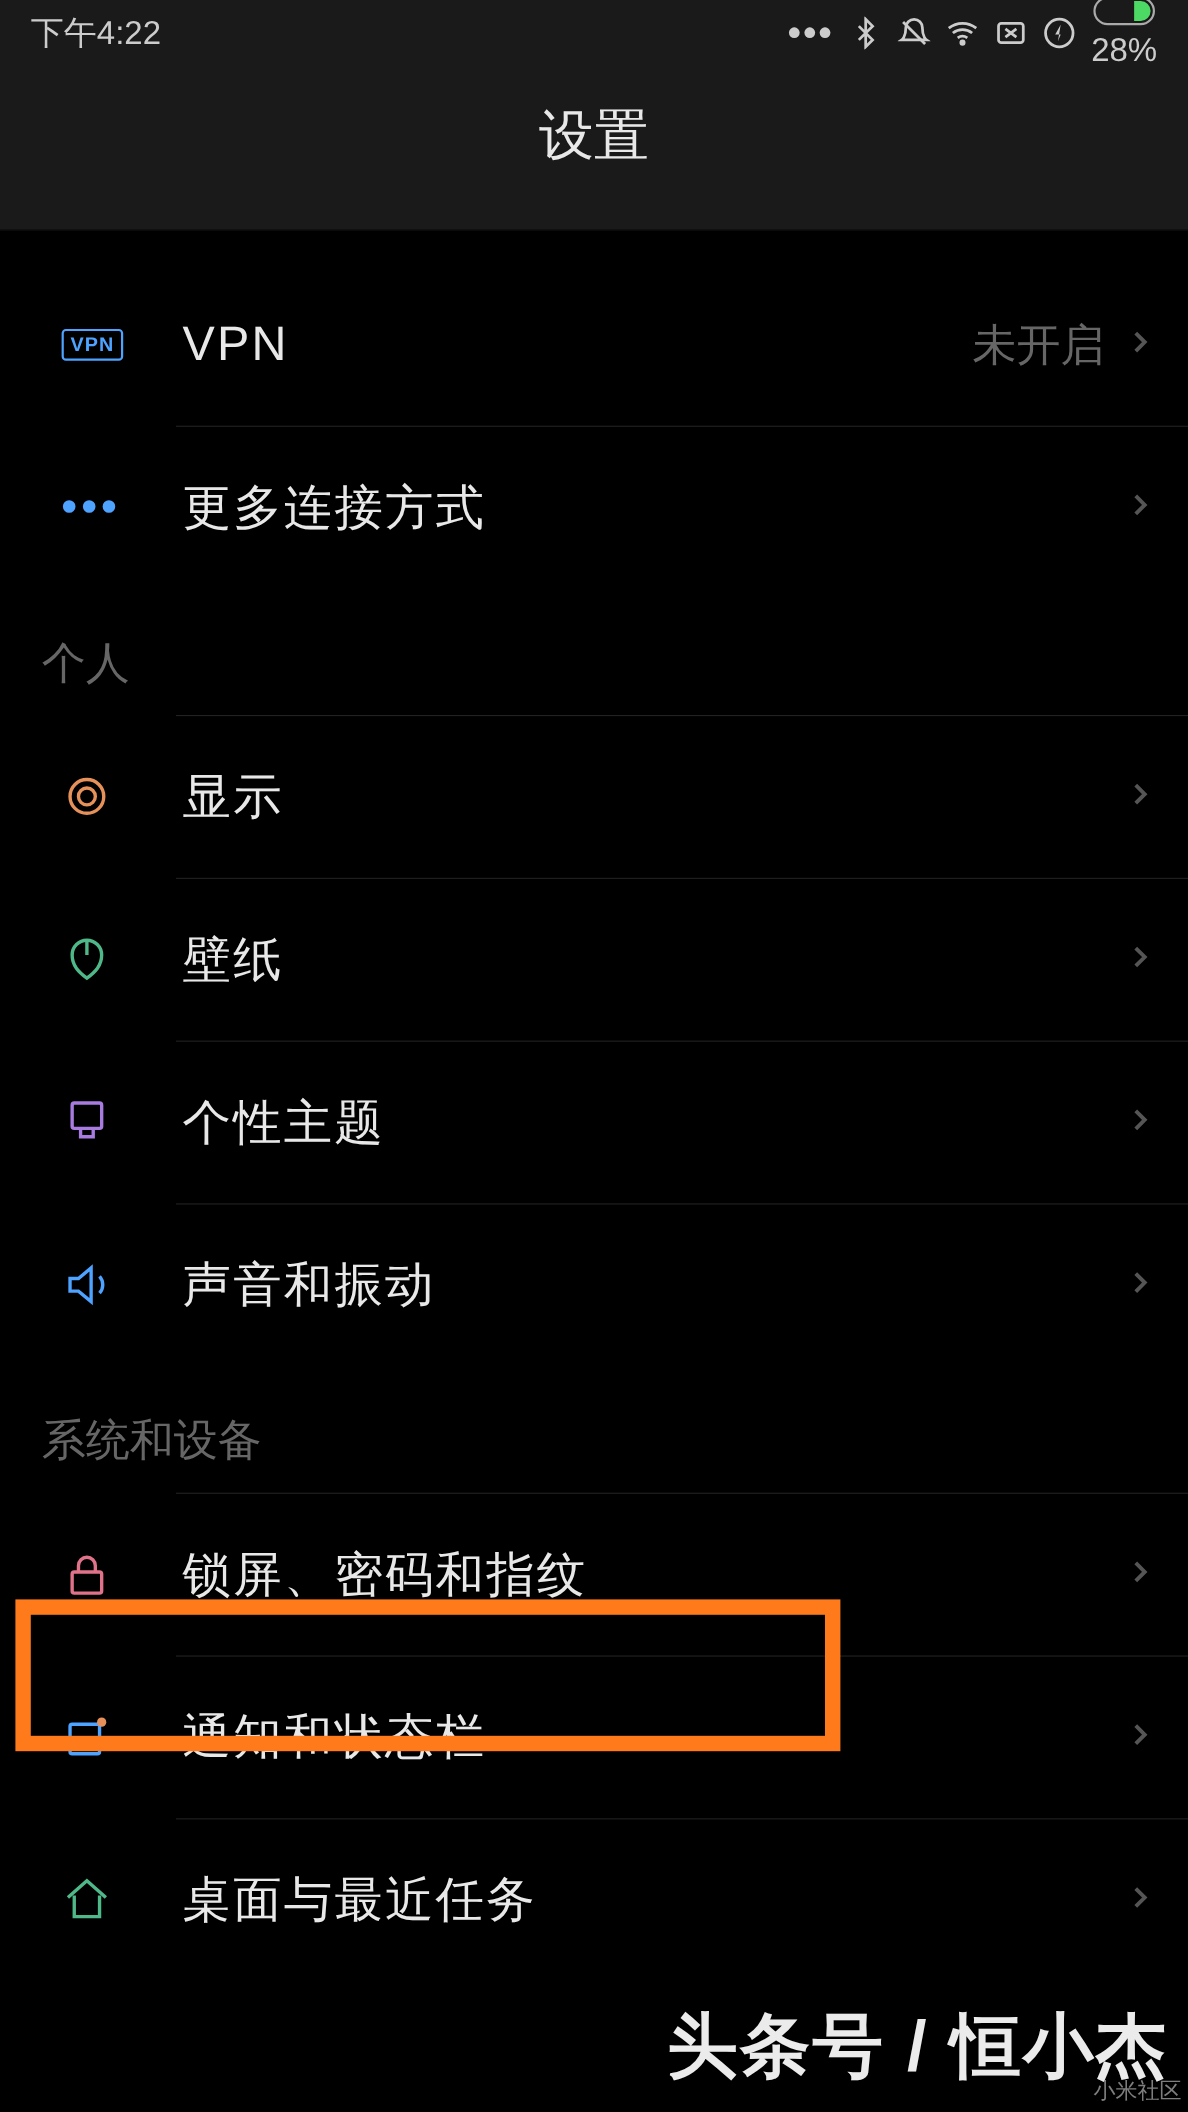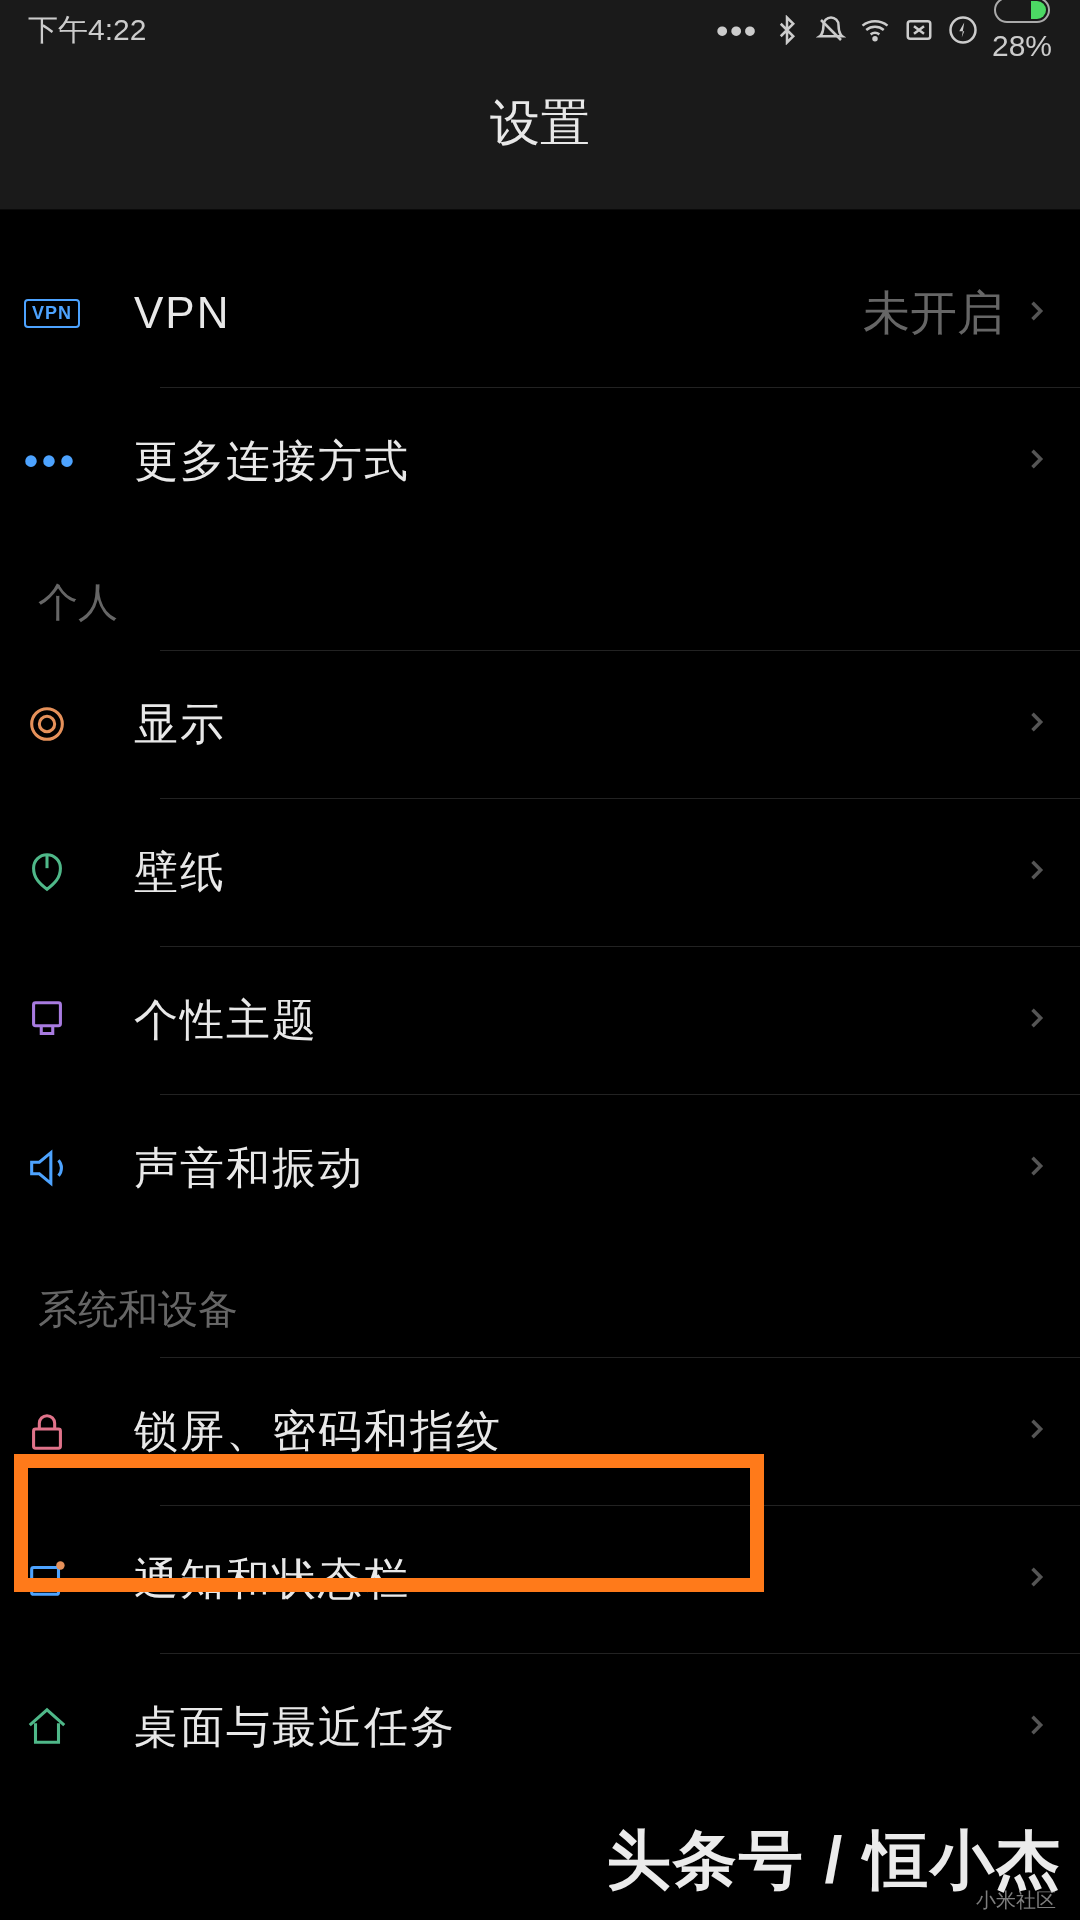--- a/index.html
+++ b/index.html
@@ -37,21 +37,21 @@
     .list { background: #000; }
     .section-header {
       padding: 40px 38px 20px;
       font-size: 40px;
       color: #666;
     }
     .row {
       display: flex;
       align-items: center;
       min-height: 148px;
-      padding: 0 30px 0 24px;
+      padding: 0 30px 0 56px;
       position: relative;
     }
     .row + .row::before,
     .section-header + .row::before {
       content: "";
       position: absolute;
       left: 160px; right: 0; top: 0;
       height: 1px;
       background: #222;
     }
@@ -63,42 +63,42 @@
       justify-content: flex-start;
     }
     .row-icon svg { width: 46px; height: 46px; }
     .row-label {
       flex: 1;
       font-size: 44px;
       color: #e8e8e8;
       letter-spacing: 2px;
     }
     .row-value {
-      font-size: 47px;
+      font-size: 40px;
       color: #666;
       margin-right: 18px;
     }
     .chevron { color: #555; }
     .chevron svg { width: 28px; height: 28px; }
     .highlight-box {
       position: absolute;
       border: 14px solid #ff7a1a;
       pointer-events: none;
     }
     .watermark-1 {
       position: absolute;
       bottom: 16px; right: 18px;
       font-size: 64px;
       color: rgba(255,255,255,0.92);
       font-weight: 700;
       letter-spacing: 2px;
     }
     .watermark-2 {
       position: absolute;
-      bottom: 6px; right: 24px;
+      bottom: 6px; right: 6px;
       font-size: 20px;
       color: rgba(180,180,180,0.7);
     }
     .dots { letter-spacing: 2px; font-weight: bold; font-size: 34px;}
     .vpn-badge {
       border: 2px solid #4da3ff; color: #4da3ff; font-size: 18px;
       padding: 2px 6px; border-radius: 4px; font-weight: bold; letter-spacing: 1px;
     }
     .more-dots { color:#4da3ff; font-size:40px; letter-spacing:4px; font-weight:bold; }
   </style>

